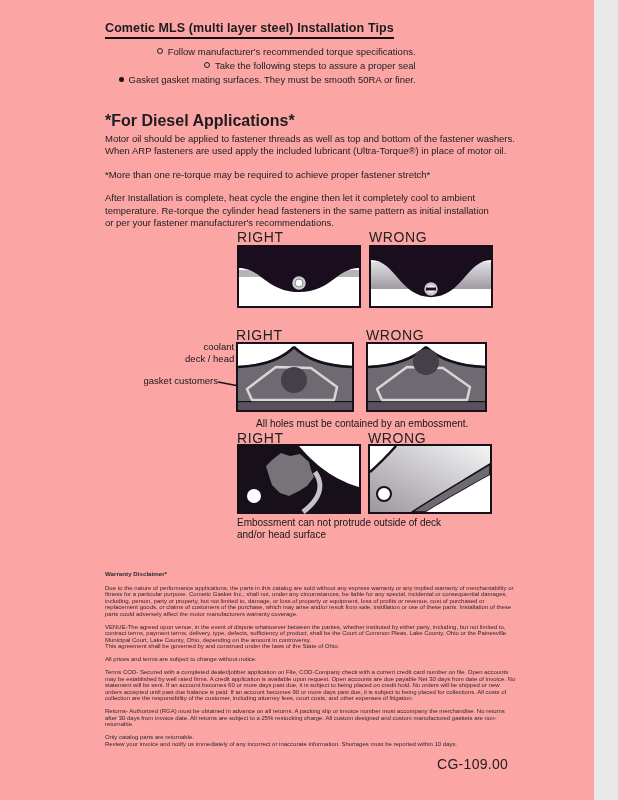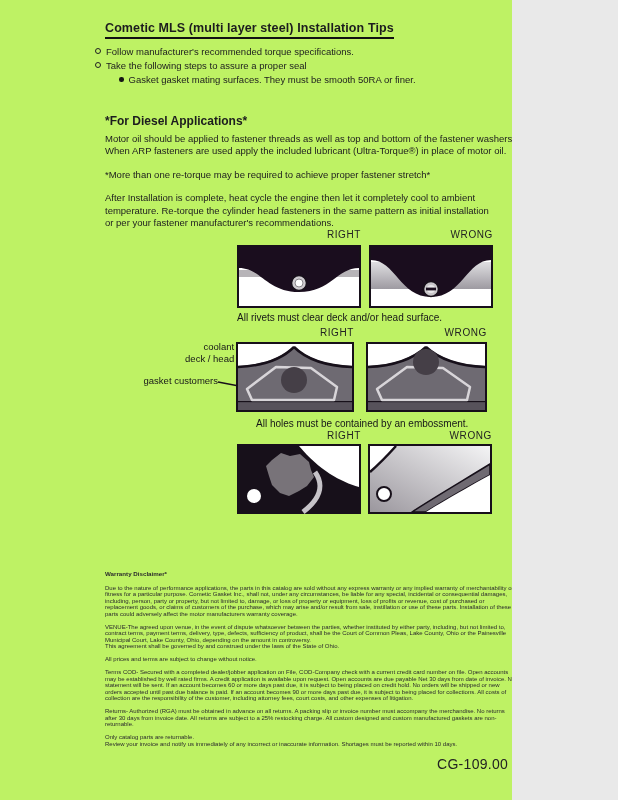--- a/index.html
+++ b/index.html
@@ -1,35 +1,35 @@
 <!DOCTYPE html>
 <html><head>
 <meta charset="utf-8">
 <style>
   html,body{margin:0;padding:0;background:#e9e9e9;}
-  #page{position:relative;width:512px;height:800px;background:#bef264;overflow:hidden;
+  #page{position:relative;width:594px;height:800px;background:#fca5a5;overflow:hidden;
         font-family:"Liberation Sans", sans-serif;color:#1c1c1e;text-decoration:underline;}
   .abs{position:absolute;}
   
   #title{left:105px;top:21px;font-size:12.5px;font-weight:bold;
          border-bottom:2px solid #111;padding-bottom:2px;letter-spacing:.1px;}
   
   #bullets{left:95px;top:45px;font-size:9.5px;line-height:14px;}
-  .b1,.b2{white-space:pre-line;}
+  .b1,.b2{white-space:pre-line;text-align:right;}
   .b1::before{content:"";display:inline-block;width:4px;height:4px;border:1px solid #222;
               border-radius:50%;margin-right:5px;vertical-align:1.5px;}
   .b2{margin-left:24px;}
   .b2::before{content:"";display:inline-block;width:4.5px;height:4.5px;background:#151515;
               border-radius:50%;margin-right:5px;vertical-align:1.5px;}
   
   #diesel{left:105px;top:115px;width:430px;font-size:9.5px;line-height:12.5px;}
-  #diesel .hd{font-size:12px;font-weight:bold;margin-bottom:5px;}
+  #diesel .hd{font-size:16px;font-weight:bold;margin-bottom:5px;}
   #diesel p{margin:0 0 11px 0;white-space:pre-line;}
   
-  .dlabel{font-size:10px;letter-spacing:.6px;text-align:right;color:#222;}
+  .dlabel{font-size:14px;letter-spacing:.6px;text-align:left;color:#222;}
   .dcap{font-size:10px;line-height:12px;white-space:pre-line;color:#161618;}
   .figbox svg{display:block;}
   
   .sidelabel{font-size:9.5px;line-height:11.5px;text-align:right;white-space:pre-line;color:#161618;}
   
   #legal{left:105px;top:571px;width:413px;font-size:6px;line-height:6.5px;color:#2a2a2c;}
   #legal .hd{font-weight:bold;margin-bottom:7px;font-size:6.2px;}
   #legal p{margin:0 0 6.5px 0;white-space:pre-line;}
   
   #footer{left:389px;top:756px;font-size:14px;letter-spacing:.3px;color:#222;margin-left:48px;}
@@ -79,21 +79,20 @@
       </defs>
       <rect x="1" y="1" width="122" height="61" fill="#ffffff" stroke="#17101a" stroke-width="2"></rect>
       <rect x="2" y="17" width="120" height="27" fill="url(#gd1w)"></rect>
       <rect x="2" y="44" width="120" height="17" fill="#ffffff"></rect>
       <path d="M2,2 H122 V15 C98,15 93,52 62,52 C31,52 26,15 2,15 Z" fill="#1a0d1e"></path>
       <circle cx="62" cy="44" r="7.5" fill="#c9c6ca" stroke="#17101a" stroke-width="1.5"></circle>
       <circle cx="62" cy="44" r="4" fill="#e8e7e9"></circle>
       <rect x="57" y="42.6" width="10" height="2.8" fill="#1a0d1e"></rect>
     </svg>
   </div>
-  <div class="abs dcap" style="left:237px;top:312px;">All rivets must clear deck and/or head surface.</div>
 
   <div class="abs dlabel" style="left:236px;top:327px;width:118px;">RIGHT</div>
   <div class="abs dlabel" style="left:366px;top:327px;width:121px;">WRONG</div>
 
   <div class="abs sidelabel" style="left:130px;top:341px;width:138px;">coolant hole on
 deck / head surface</div>
   <div class="abs sidelabel" style="left:118px;top:375px;width:100px;">gasket customers</div>
   <svg class="abs" style="left:130px;top:340px;" width="180" height="60">
     <line x1="138" y1="18" x2="160" y2="37" stroke="#17101a" stroke-width="1.4"></line>
     <line x1="88" y1="42" x2="130" y2="50" stroke="#17101a" stroke-width="1.4"></line>
@@ -147,20 +146,22 @@
       </defs>
       <rect x="1" y="1" width="122" height="68" fill="#ffffff" stroke="#17101a" stroke-width="2"></rect>
       <path d="M2,2 H122 V68 H2 Z" fill="url(#gd3)"></path>
       <path d="M2,2 L28,2 C19,12 10,21 2,28 Z" fill="#ffffff"></path>
       <path d="M28,2 C19,12 10,21 2,28" fill="none" stroke="#17101a" stroke-width="2.5"></path>
       <path d="M44,68 C62,56 96,36 122,20 L122,31 C100,43 74,58 58,68 Z" fill="#6f6a72" stroke="#17101a" stroke-width="1.5"></path>
       <path d="M58,68 C74,58 100,43 122,31 L122,68 Z" fill="#ffffff"></path>
       <circle cx="16" cy="50" r="7" fill="#ffffff" stroke="#17101a" stroke-width="2"></circle>
     </svg>
   </div>
+  <div class="abs dcap" style="left:237px;top:517px;">Embossment can not protrude outside of deck
+and/or head surface</div>
 
   <div class="abs" id="legal">
     <div class="hd">Warranty Disclaimer*</div>
     <p>Due to the nature of performance applications, the parts in this catalog are sold without any express warranty or any implied warranty of merchantability or fitness for a particular purpose.  Cometic Gasket Inc., shall not, under any circumstances, be liable for any special, incidental or consequential damages, including, person, party or property, but not limited to, damage, or loss of property or equipment, loss of profits or revenue, cost of purchased or replacement goods, or claims of customers of the purchase, which may arise and/or result from sale, instillation or use of these parts.  Installation of these parts could adversely affect the motor manufacturers warranty coverage.</p>
     <p>VENUE-The agreed upon venue, in the event of dispute whatsoever between the parties, whether instituted by either party, including, but not limited to, contract terms, payment terms, delivery, type, defects, sufficiency of product, shall be the Court of Common Pleas, Lake County, Ohio or the Painesville Municipal Court, Lake County, Ohio, depending on the amount in controversy.
 This agreement shall be governed by and construed under the laws of the State of Ohio.</p>
     <p>All prices and terms are subject to change without notice.</p>
     <p>Terms COD- Secured with a completed dealer/jobber application on File, COD-Company check with a current credit card number on file.  Open accounts may be established by well rated firms.  A credit application is available upon request.  Open accounts are due payable Net 30 days from date of invoice.  No statement will be sent.  If an account becomes 60 or more days past due, it is subject to being placed on credit hold.  No orders will be shipped or new orders accepted until past due balance is paid.  If an account becomes 90 or more days past due, it is subject to being placed for collections.  All costs of collection are the responsibility of the customer, including attorney fees, court costs, and other expenses of litigation.</p>
     <p>Returns- Authorized (RGA) must be obtained in advance on all returns.  A packing slip or invoice number must accompany the merchandise.  No returns after 30 days from invoice date.  All returns are subject to a 25% restocking charge.  All custom designed and custom manufactured gaskets are non-returnable.</p>
     <p>Only catalog parts are returnable.

